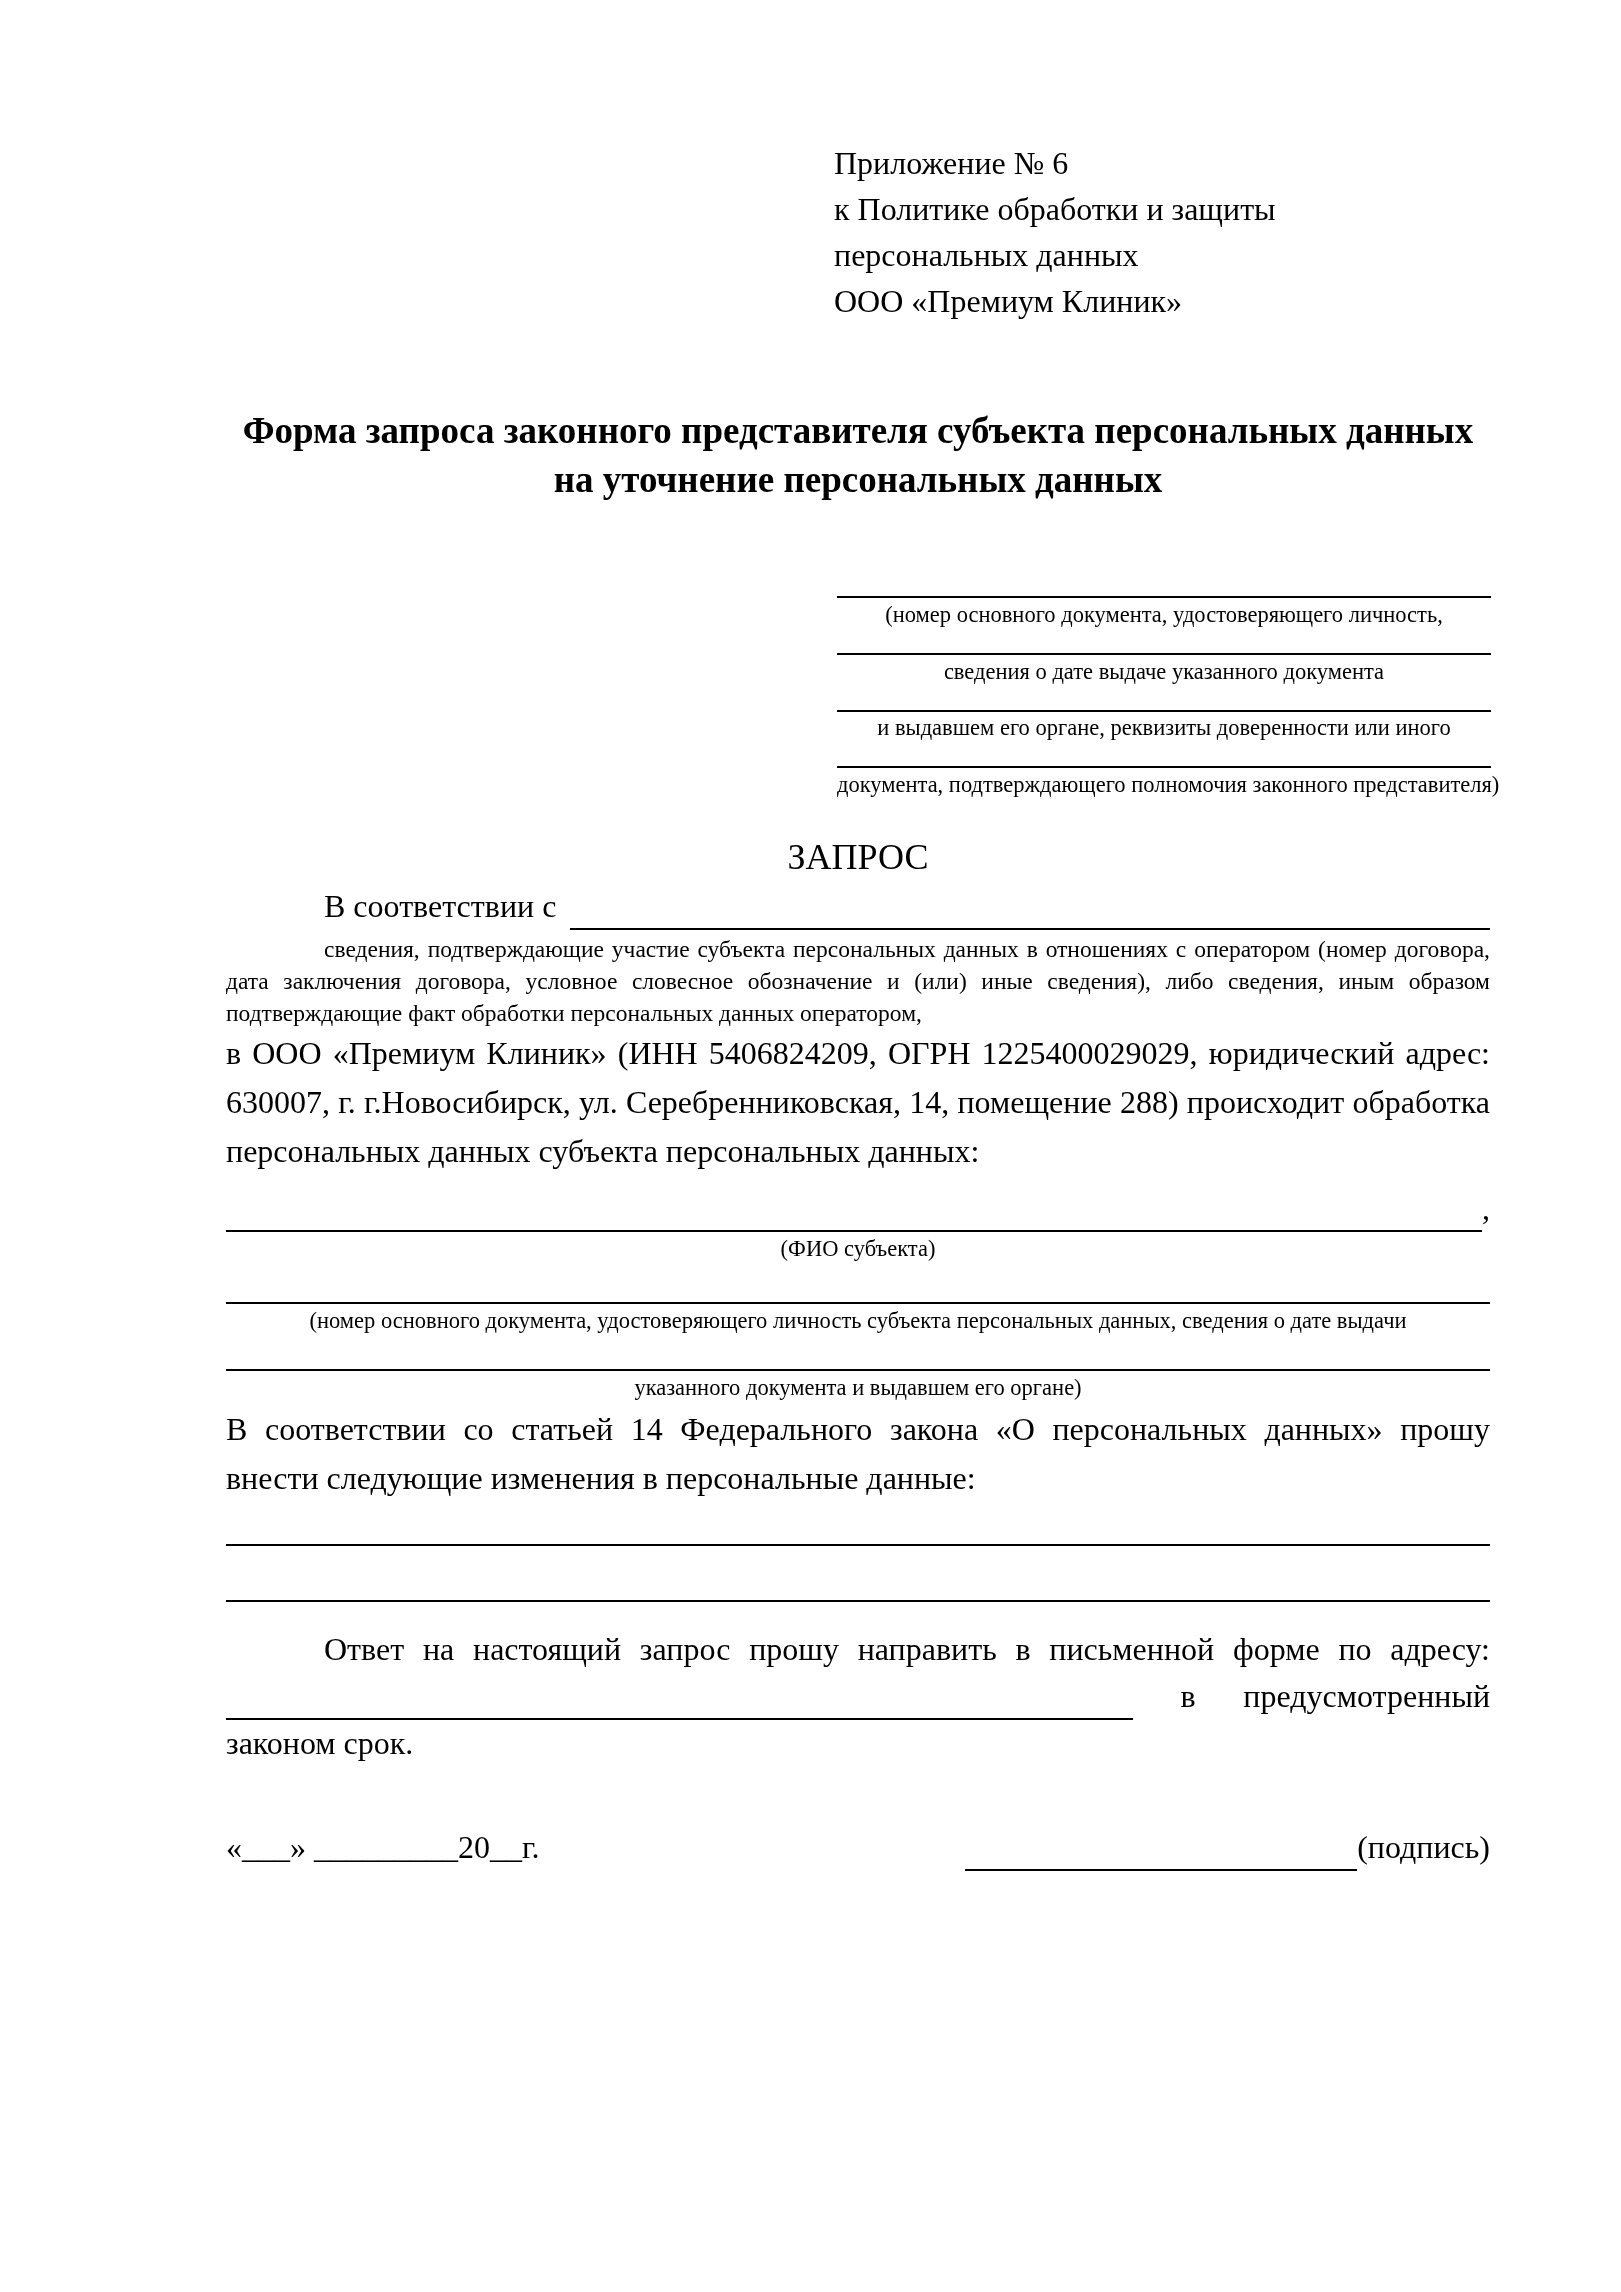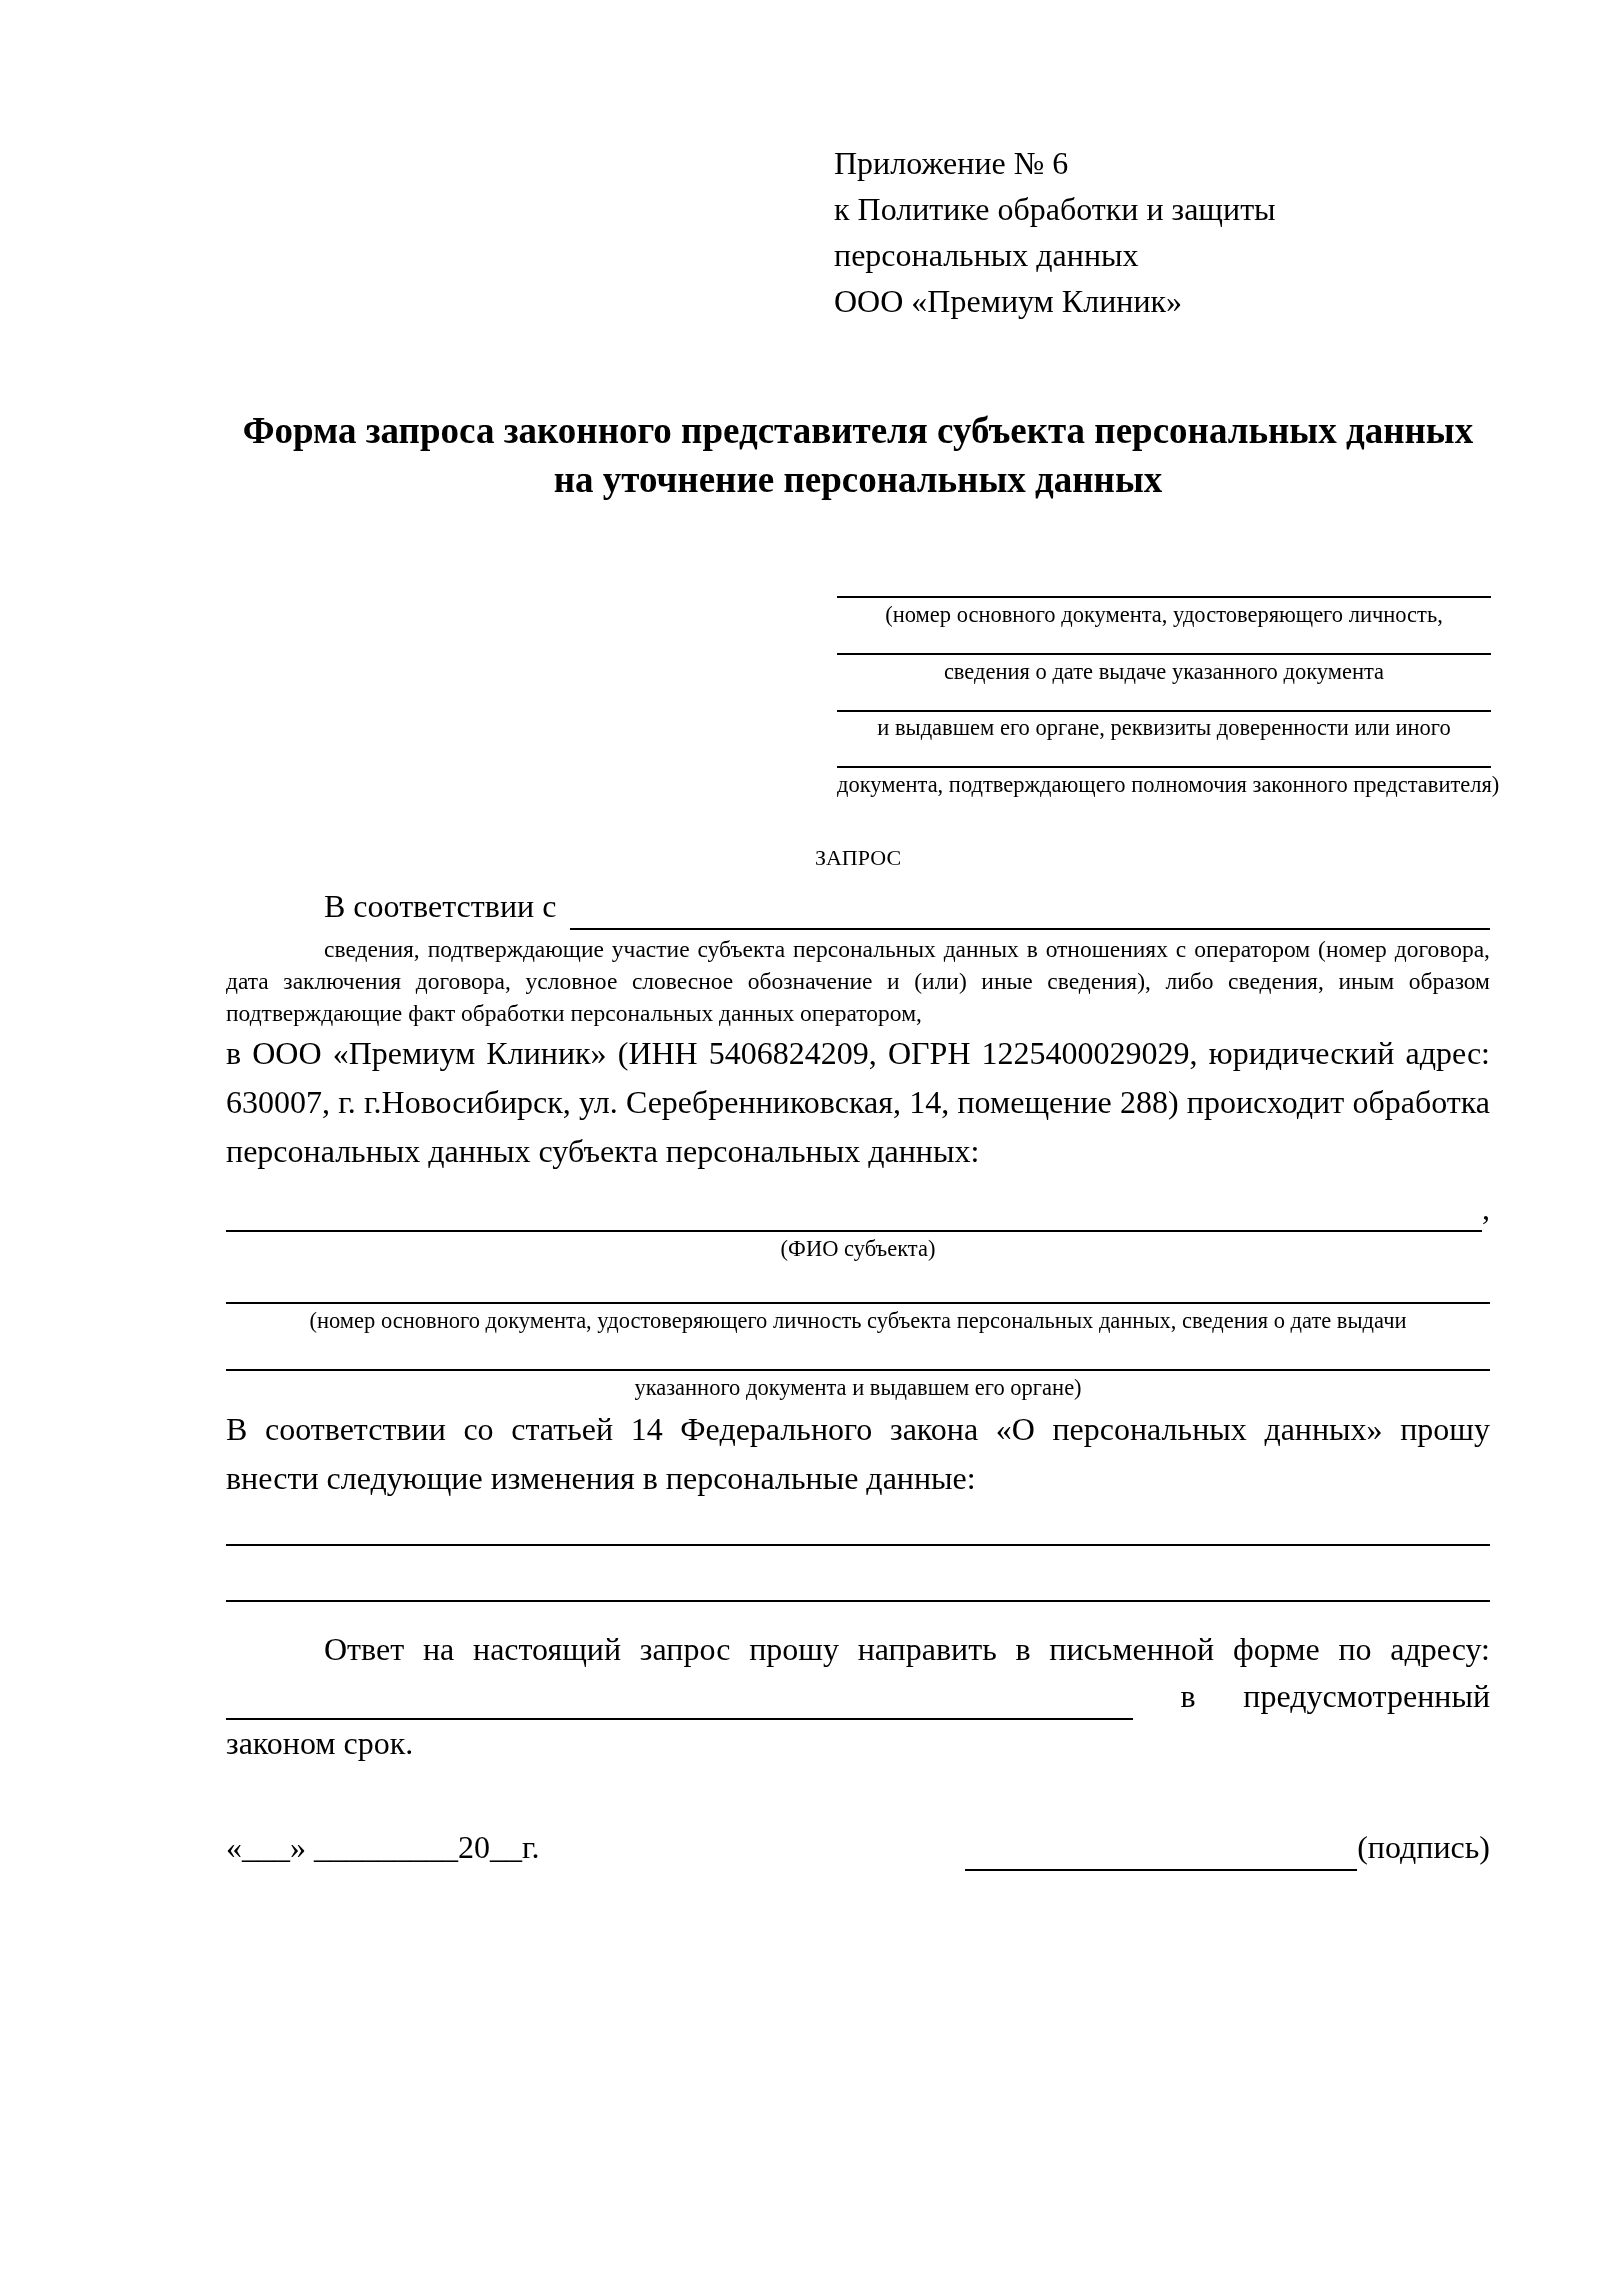--- a/index.html
+++ b/index.html
@@ -54,21 +54,21 @@
     text-align: center;
     margin-top: 2.9px;
     white-space: nowrap;
   }
   .addressee .field-rule { margin-top: 24.5px; }
 
   
   .zapros {
     margin-top: 35px;
     text-align: center;
-    font-size: 22px;
+    font-size: 36px;
     line-height: 47px;
   }
 
   
   .intro-row {
     display: flex; 
     padding-left: 98px;
     margin-top: 2px;
   }
   .intro-row .prefix { margin-right: 13.7px; white-space: nowrap; }

